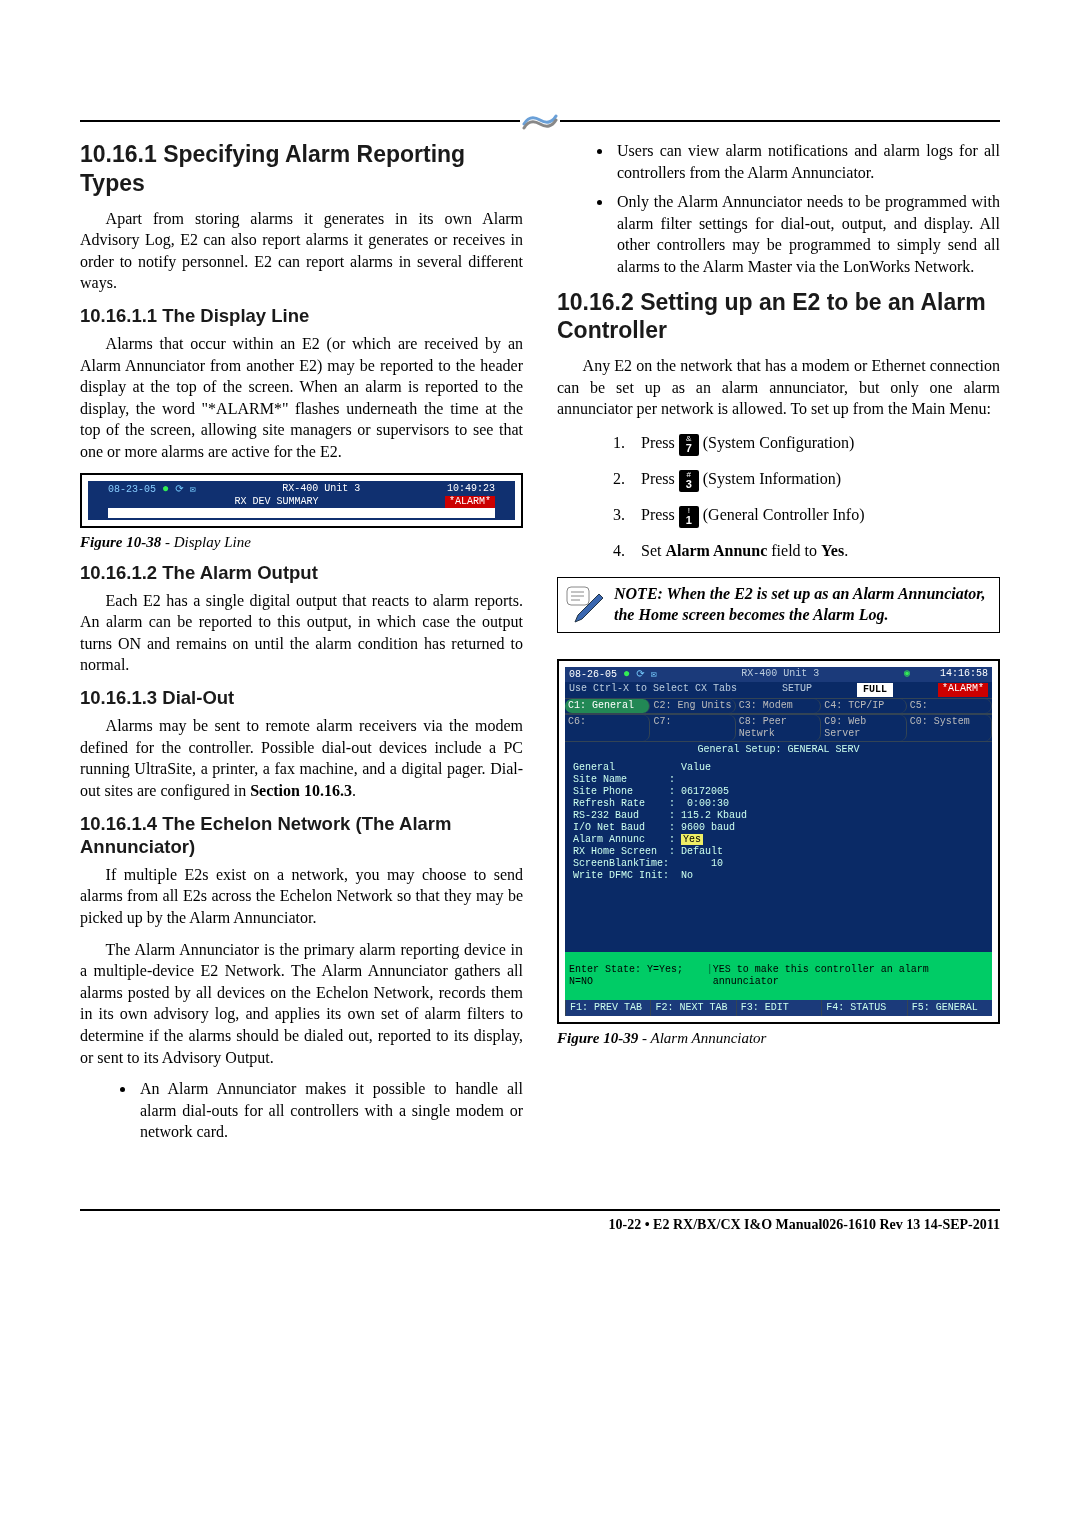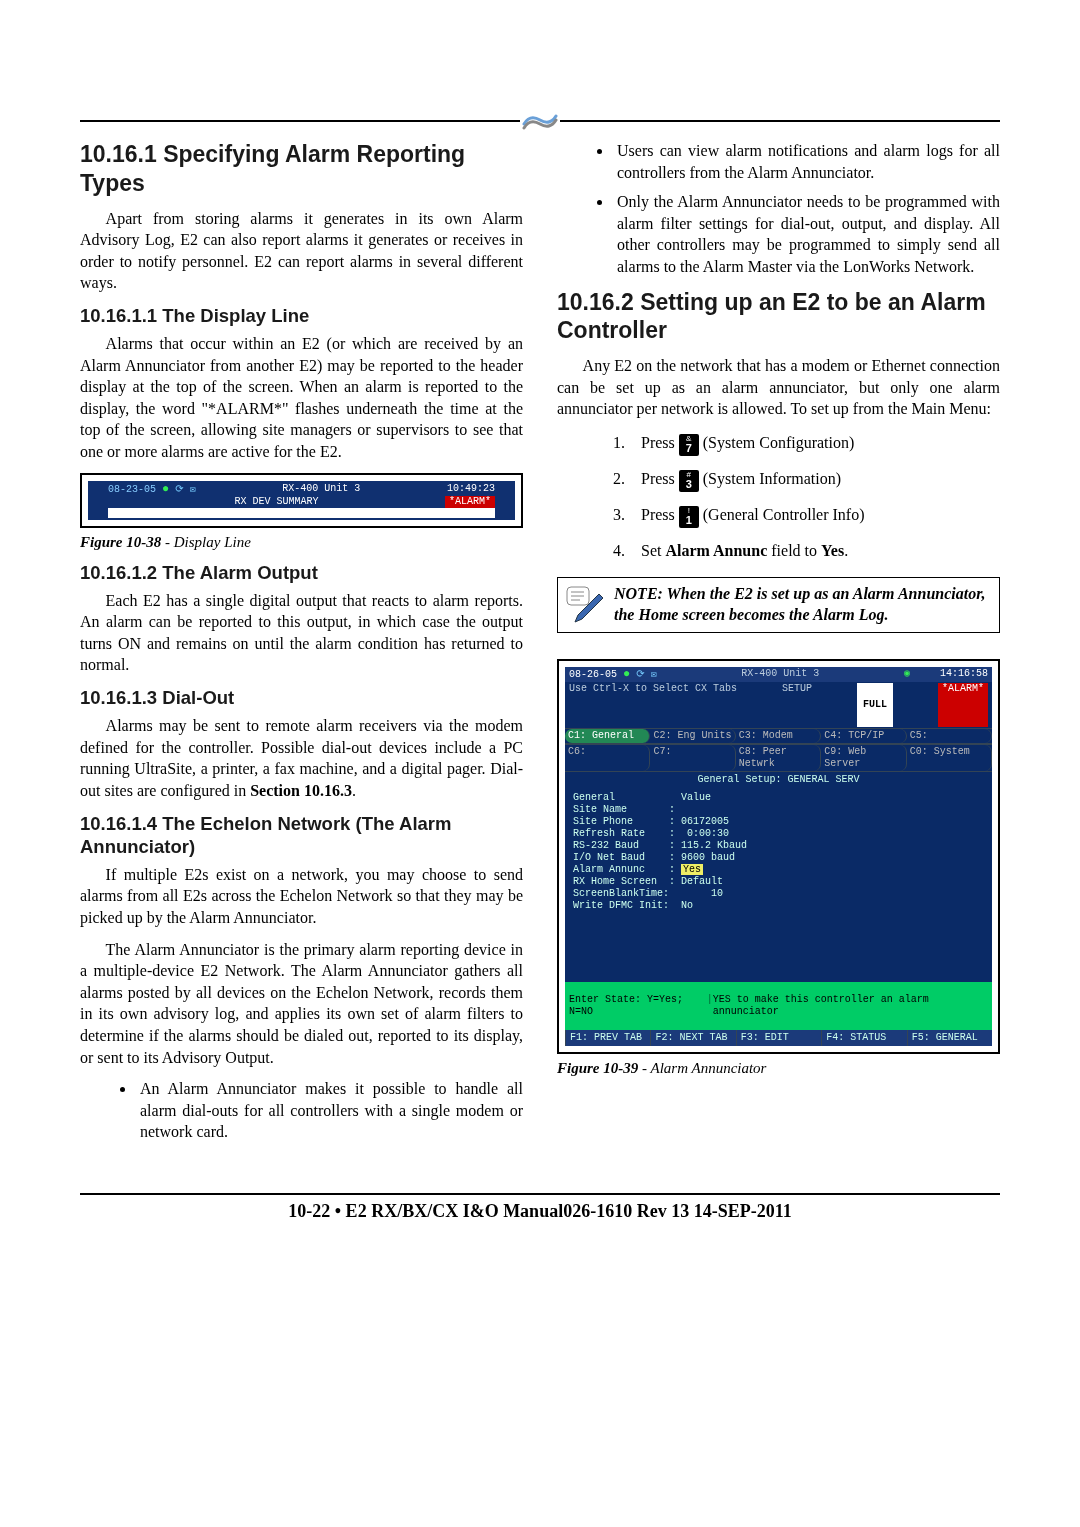--- a/index.html
+++ b/index.html
@@ -212,39 +212,39 @@
     display: flex;
     justify-content: space-between;
     background: #1b3a7a;
     padding: 1px 4px;
   }
   .term2-top .mid { text-align:center; flex:1; color:#bcd; }
   .term2-sub {
     display:flex; justify-content:space-between; padding:1px 4px;
     color:#bcd;
   }
-  .full-tag { background:#fff; color:#000; padding:16px 6px; font-weight:bold; }
+  .full-tag { background:#fff; color:#000; padding:1px 6px; font-weight:bold; }
   .tabs-row { display:flex; border-top:1px solid #345; border-bottom:1px solid #345; }
   .tabs-row div { flex:1; border-right:1px solid #345; padding:1px 3px; color:#bbb;border-radius:7px; }
   .tabs-row .active { background:#285; color:#fff; }
   .sect-title { text-align:center; padding:2px 0; color:#cfe; }
   .kv-area { padding:4px 8px 70px 8px; color:#cfe; }
   .kv-area .hdr { color:#cfe; }
   .kv-area .row { white-space:pre; color:#cfe; }
   .yes-hi { background:#ee6; color:#000; padding:0 2px; }
   .status-line { background:#0c6; color:#000; padding:12px 4px; display:flex; justify-content:space-between; }
   .fkeys { display:flex; background:#1b3a7a; }
   .fkeys div { flex:1; padding:2px 4px; color:#cfe; border-left:1px solid #345; }
 
   .footer {
     border-top: 2px solid #000;
-    margin-top: 40px;
+    margin-top: 56px;
     display: flex;
-    justify-content: center;
-    font-size: 18px;
+    justify-content: flex-end;
+    font-size: 14px;
     font-weight: bold;
     padding-top: 6px;
   }
 </style>
 </head>
 <body>
 
 <div class="page">
   <div class="rule-top">
     <div class="logo-badge">

